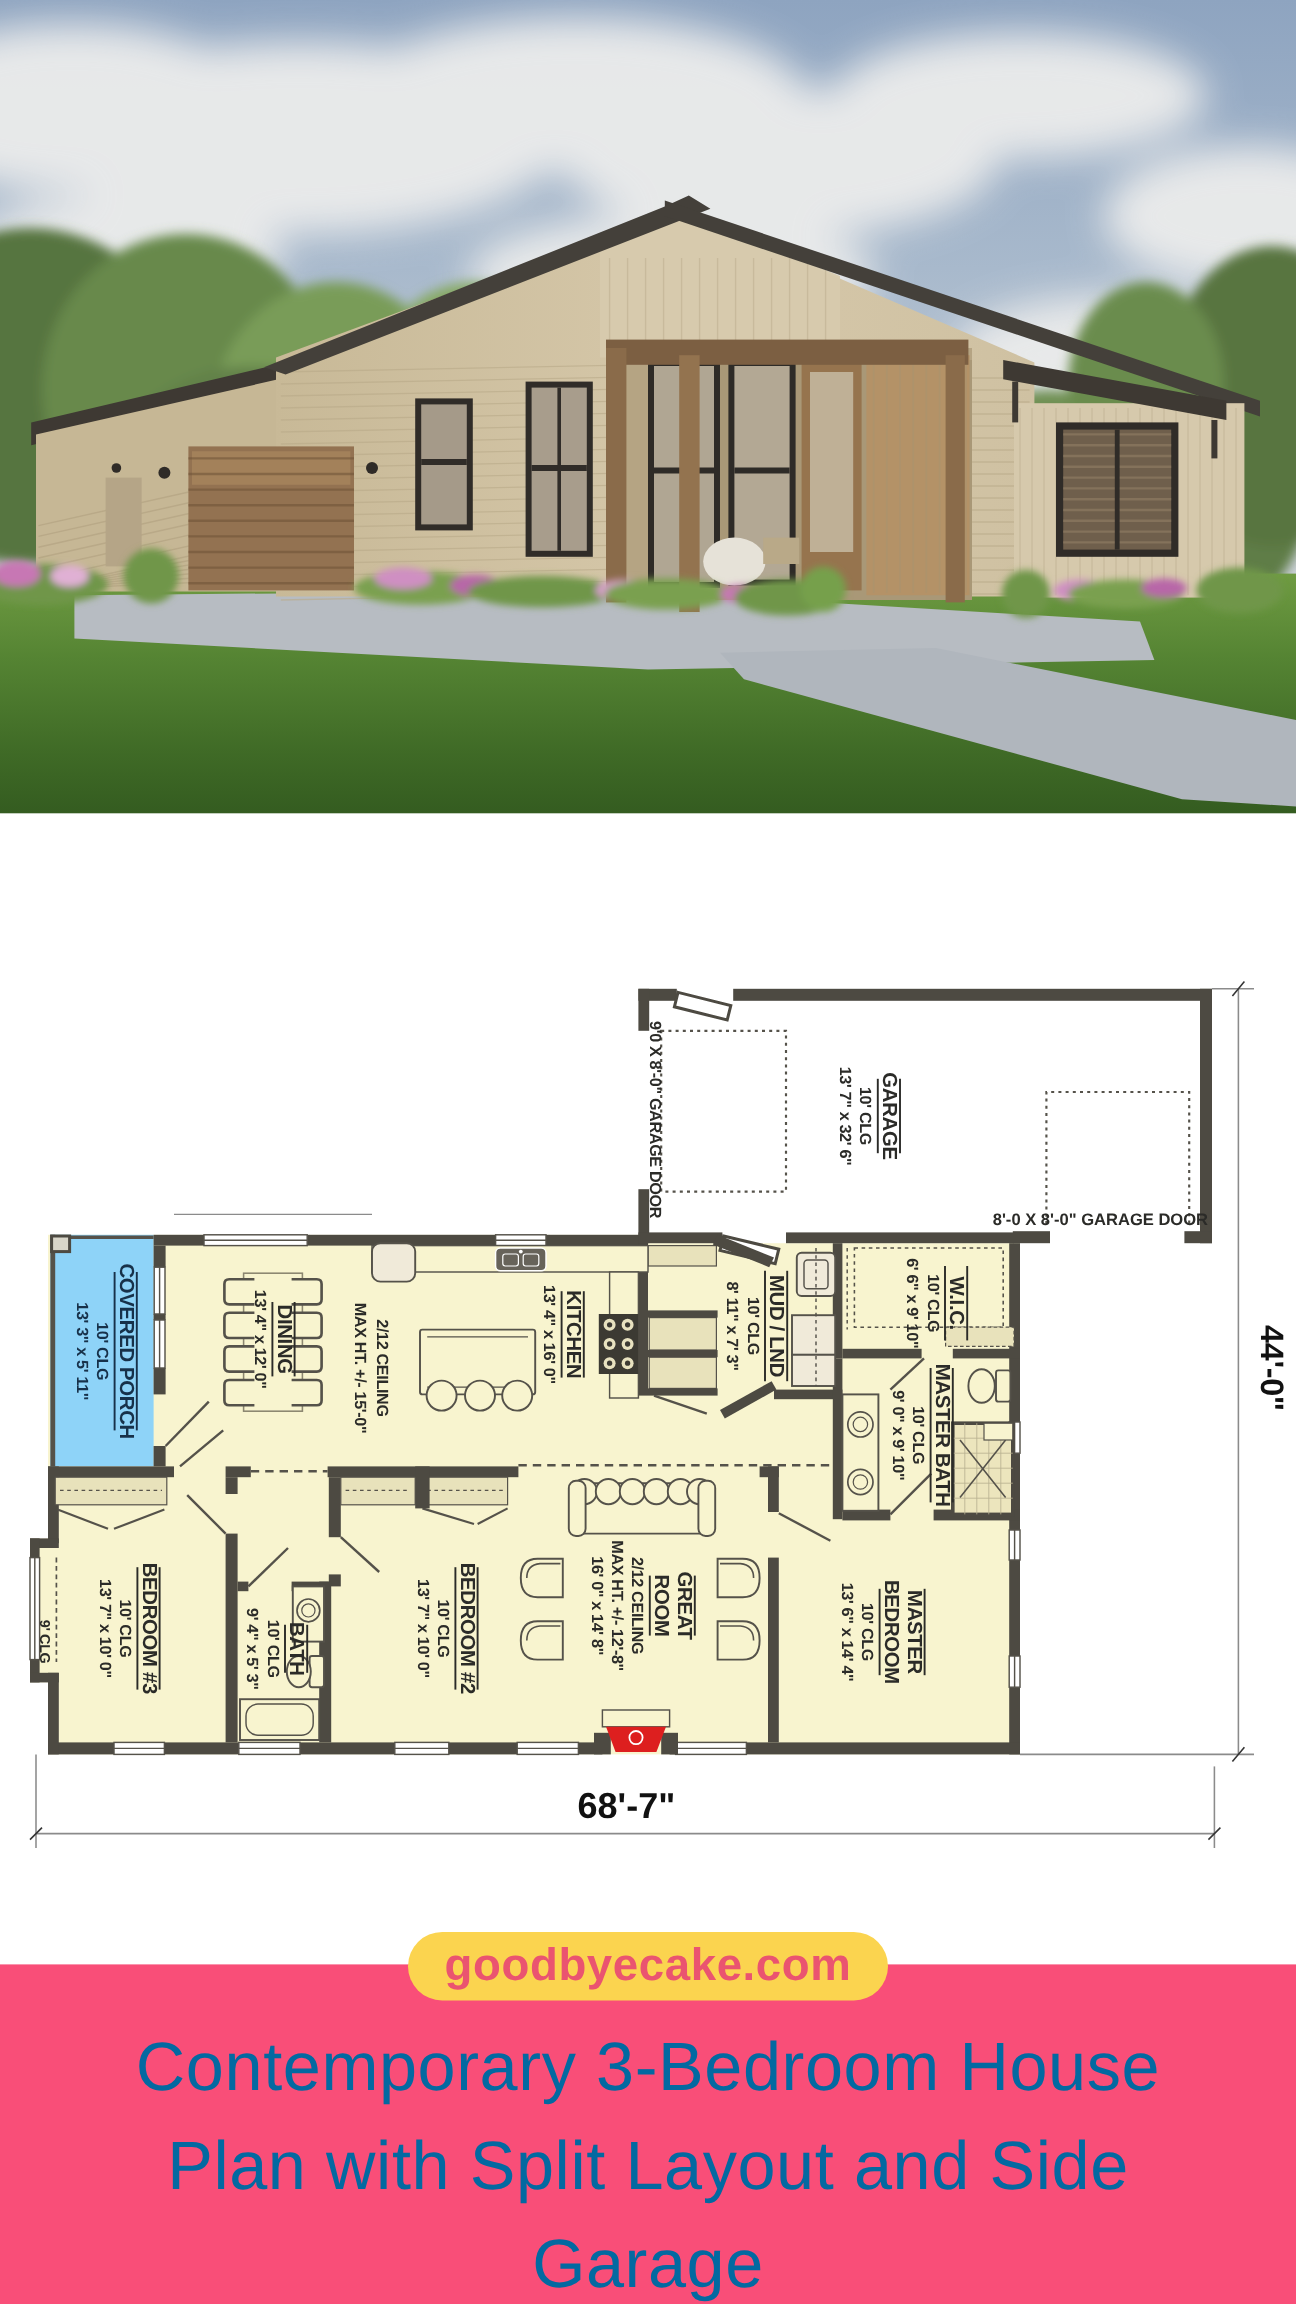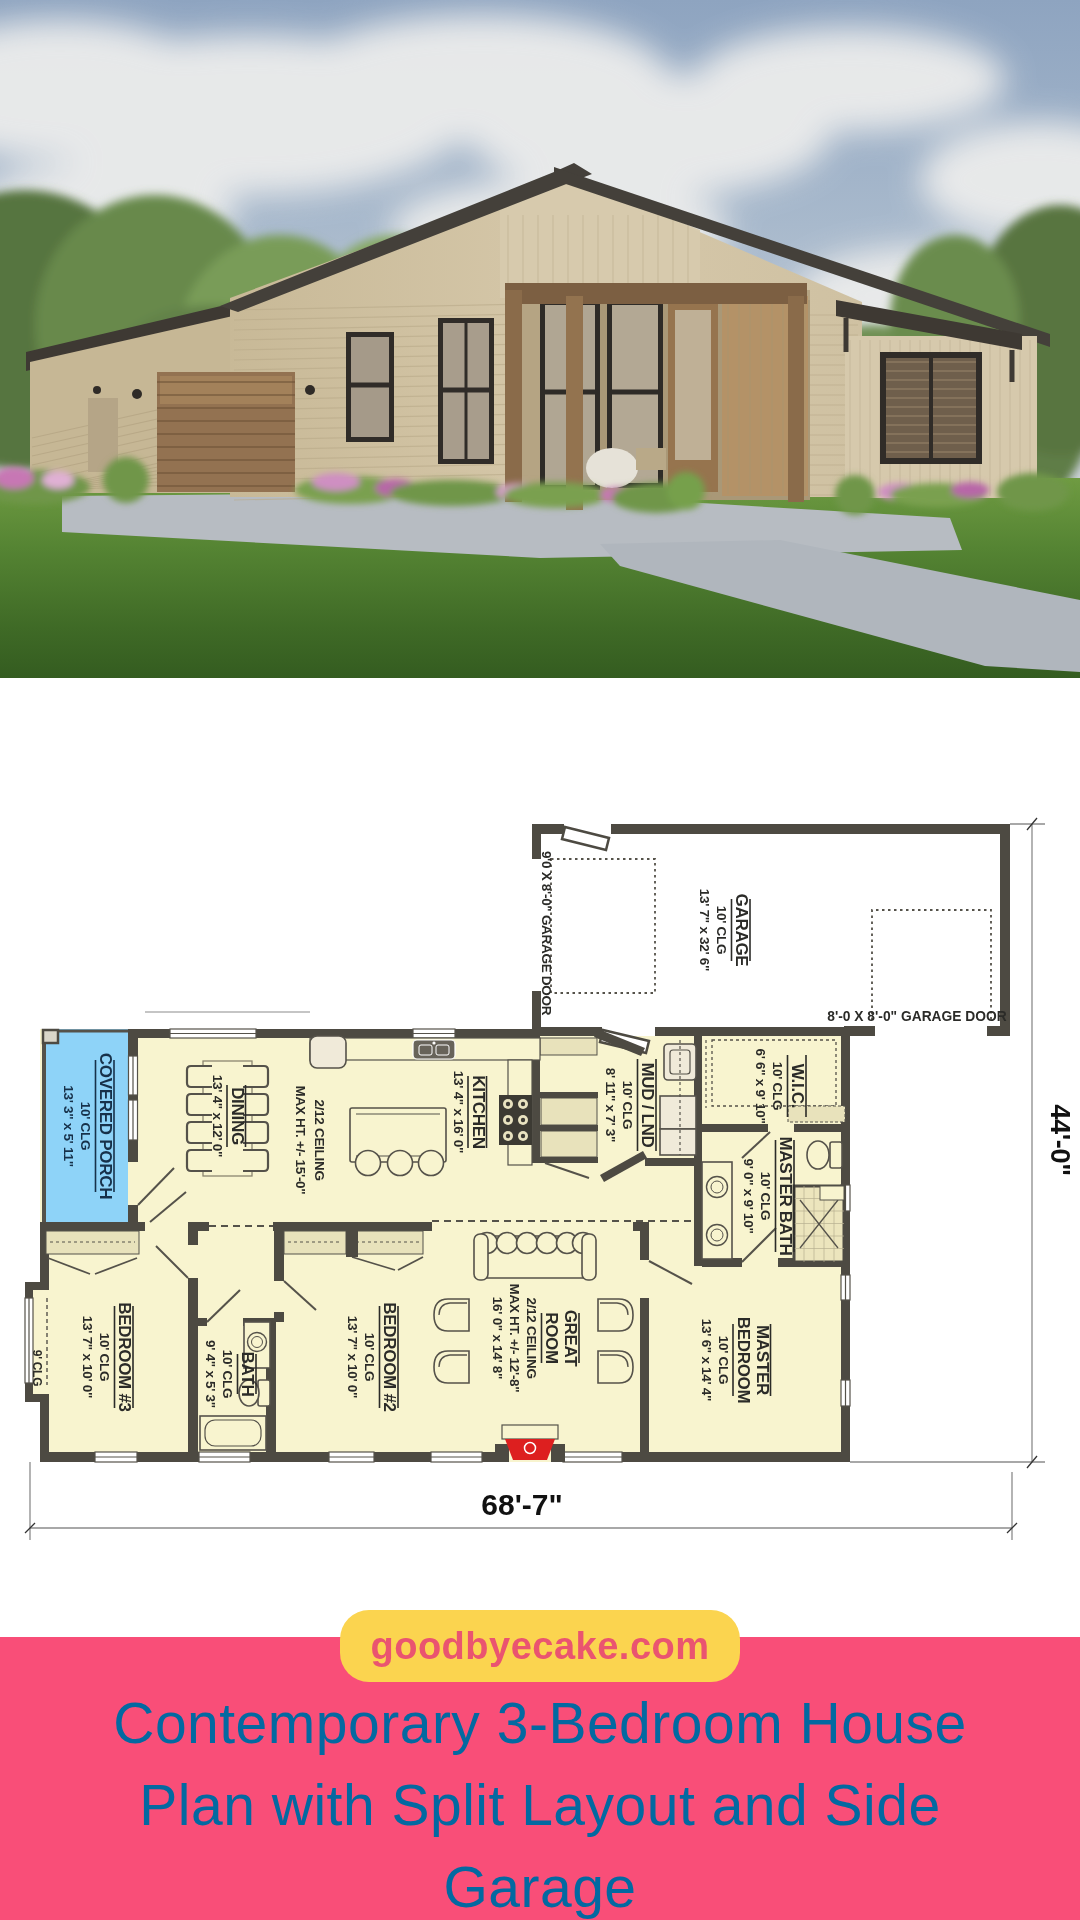--- a/index.html
+++ b/index.html
@@ -725,19 +725,19 @@
 
 <g transform="rotate(90 1055 1140)" fill="#111" text-anchor="middle" font-weight="bold" letter-spacing="-0.3">
 <text x="1055" y="1144.0" font-size="27">44'-0"</text>
 </g>
 
 <text x="522" y="1515" text-anchor="middle" font-size="30" font-weight="bold" fill="#111">68'-7"</text>
 </svg>
 
 <div class="abs" style="left:0;top:1637px;width:1080px;height:283px;background:#f94e78;"></div>
 
-<div class="abs" style="left:340px;top:1610px;width:400px;height:72px;background:#fbd44f;border-radius:29px;display:flex;align-items:center;justify-content:center;">
+<div class="abs" style="left:340px;top:1610px;width:400px;height:57px;background:#fbd44f;border-radius:29px;display:flex;align-items:center;justify-content:center;">
   <span style="font-size:38px;font-weight:bold;color:#ea5470;letter-spacing:0.5px;">goodbyecake.com</span>
 </div>
 
 <div class="abs" style="left:0;top:1682px;width:1080px;text-align:center;color:#0369a1;font-weight:normal;font-size:57px;line-height:82px;letter-spacing:0.5px;">
   Contemporary 3-Bedroom House<br>Plan with Split Layout and Side<br>Garage
 </div>
 
 </body></html>

